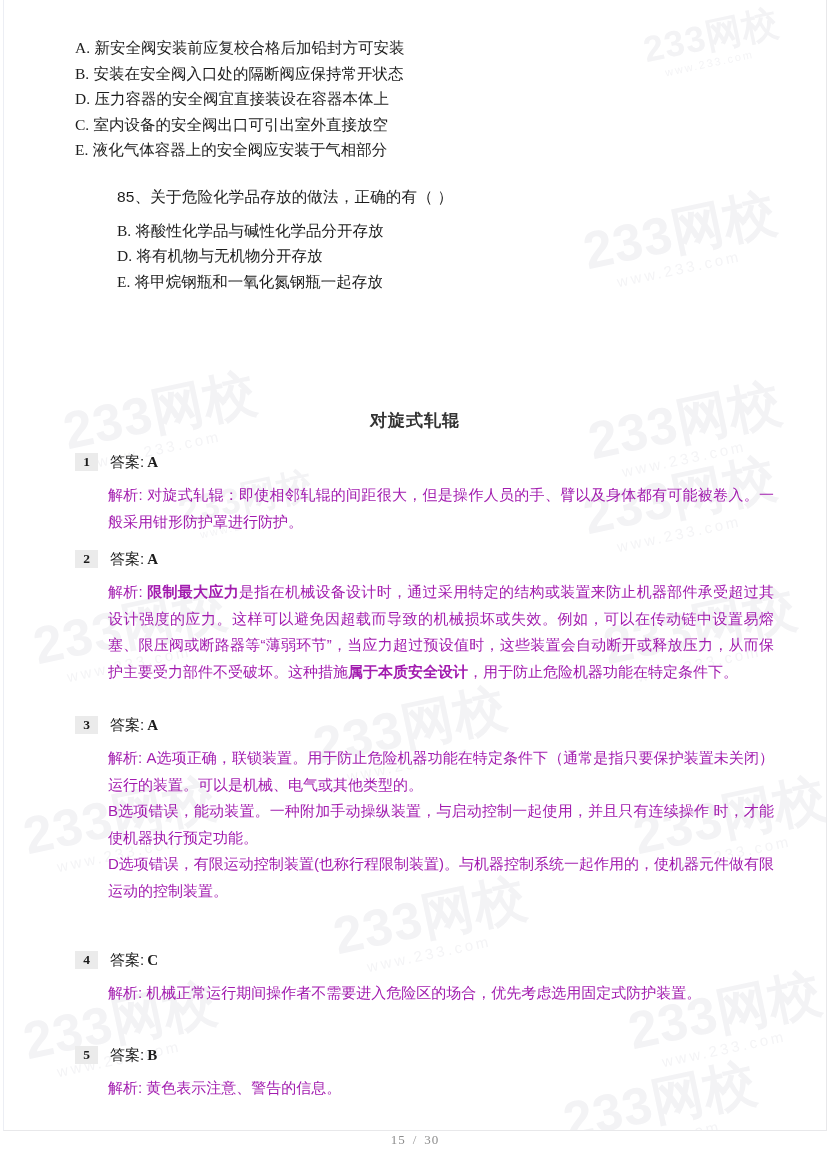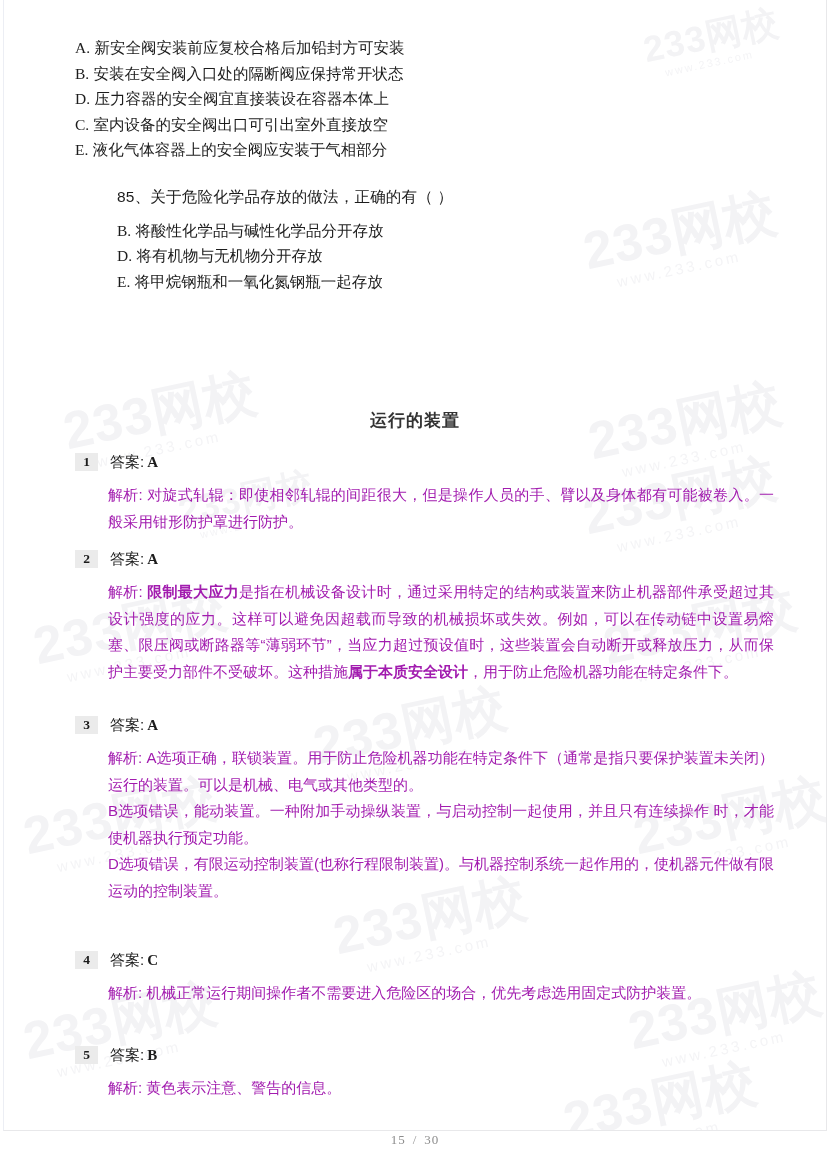--- a/index.html
+++ b/index.html
@@ -263,21 +263,21 @@
       <div class="opt-line">
         <span class="opt-key">D.</span>
         <span>将有机物与无机物分开存放</span>
       </div>
       <div class="opt-line">
         <span class="opt-key">E.</span>
         <span>将甲烷钢瓶和一氧化氮钢瓶一起存放</span>
       </div>
     </div>
 
-    <div class="section-title">运行的装置</div>
+    <div class="section-title">对旋式轧辊</div>
 
     <div class="ans-item" style="top:452px;">
       <div class="ans-head">
         <span class="ans-num">1</span>
         <span class="ans-label"><span>答案:</span><span class="ans-letter">A</span></span>
       </div>
       <div class="ans-body">
         <p><span>解析:</span><span> 对旋式轧辊：即使相邻轧辊的间距很大，但是操作人员的手、臂以及身体都有可能被卷入。一般采用钳形防护罩进行防护。</span></p>
       </div>
     </div>

